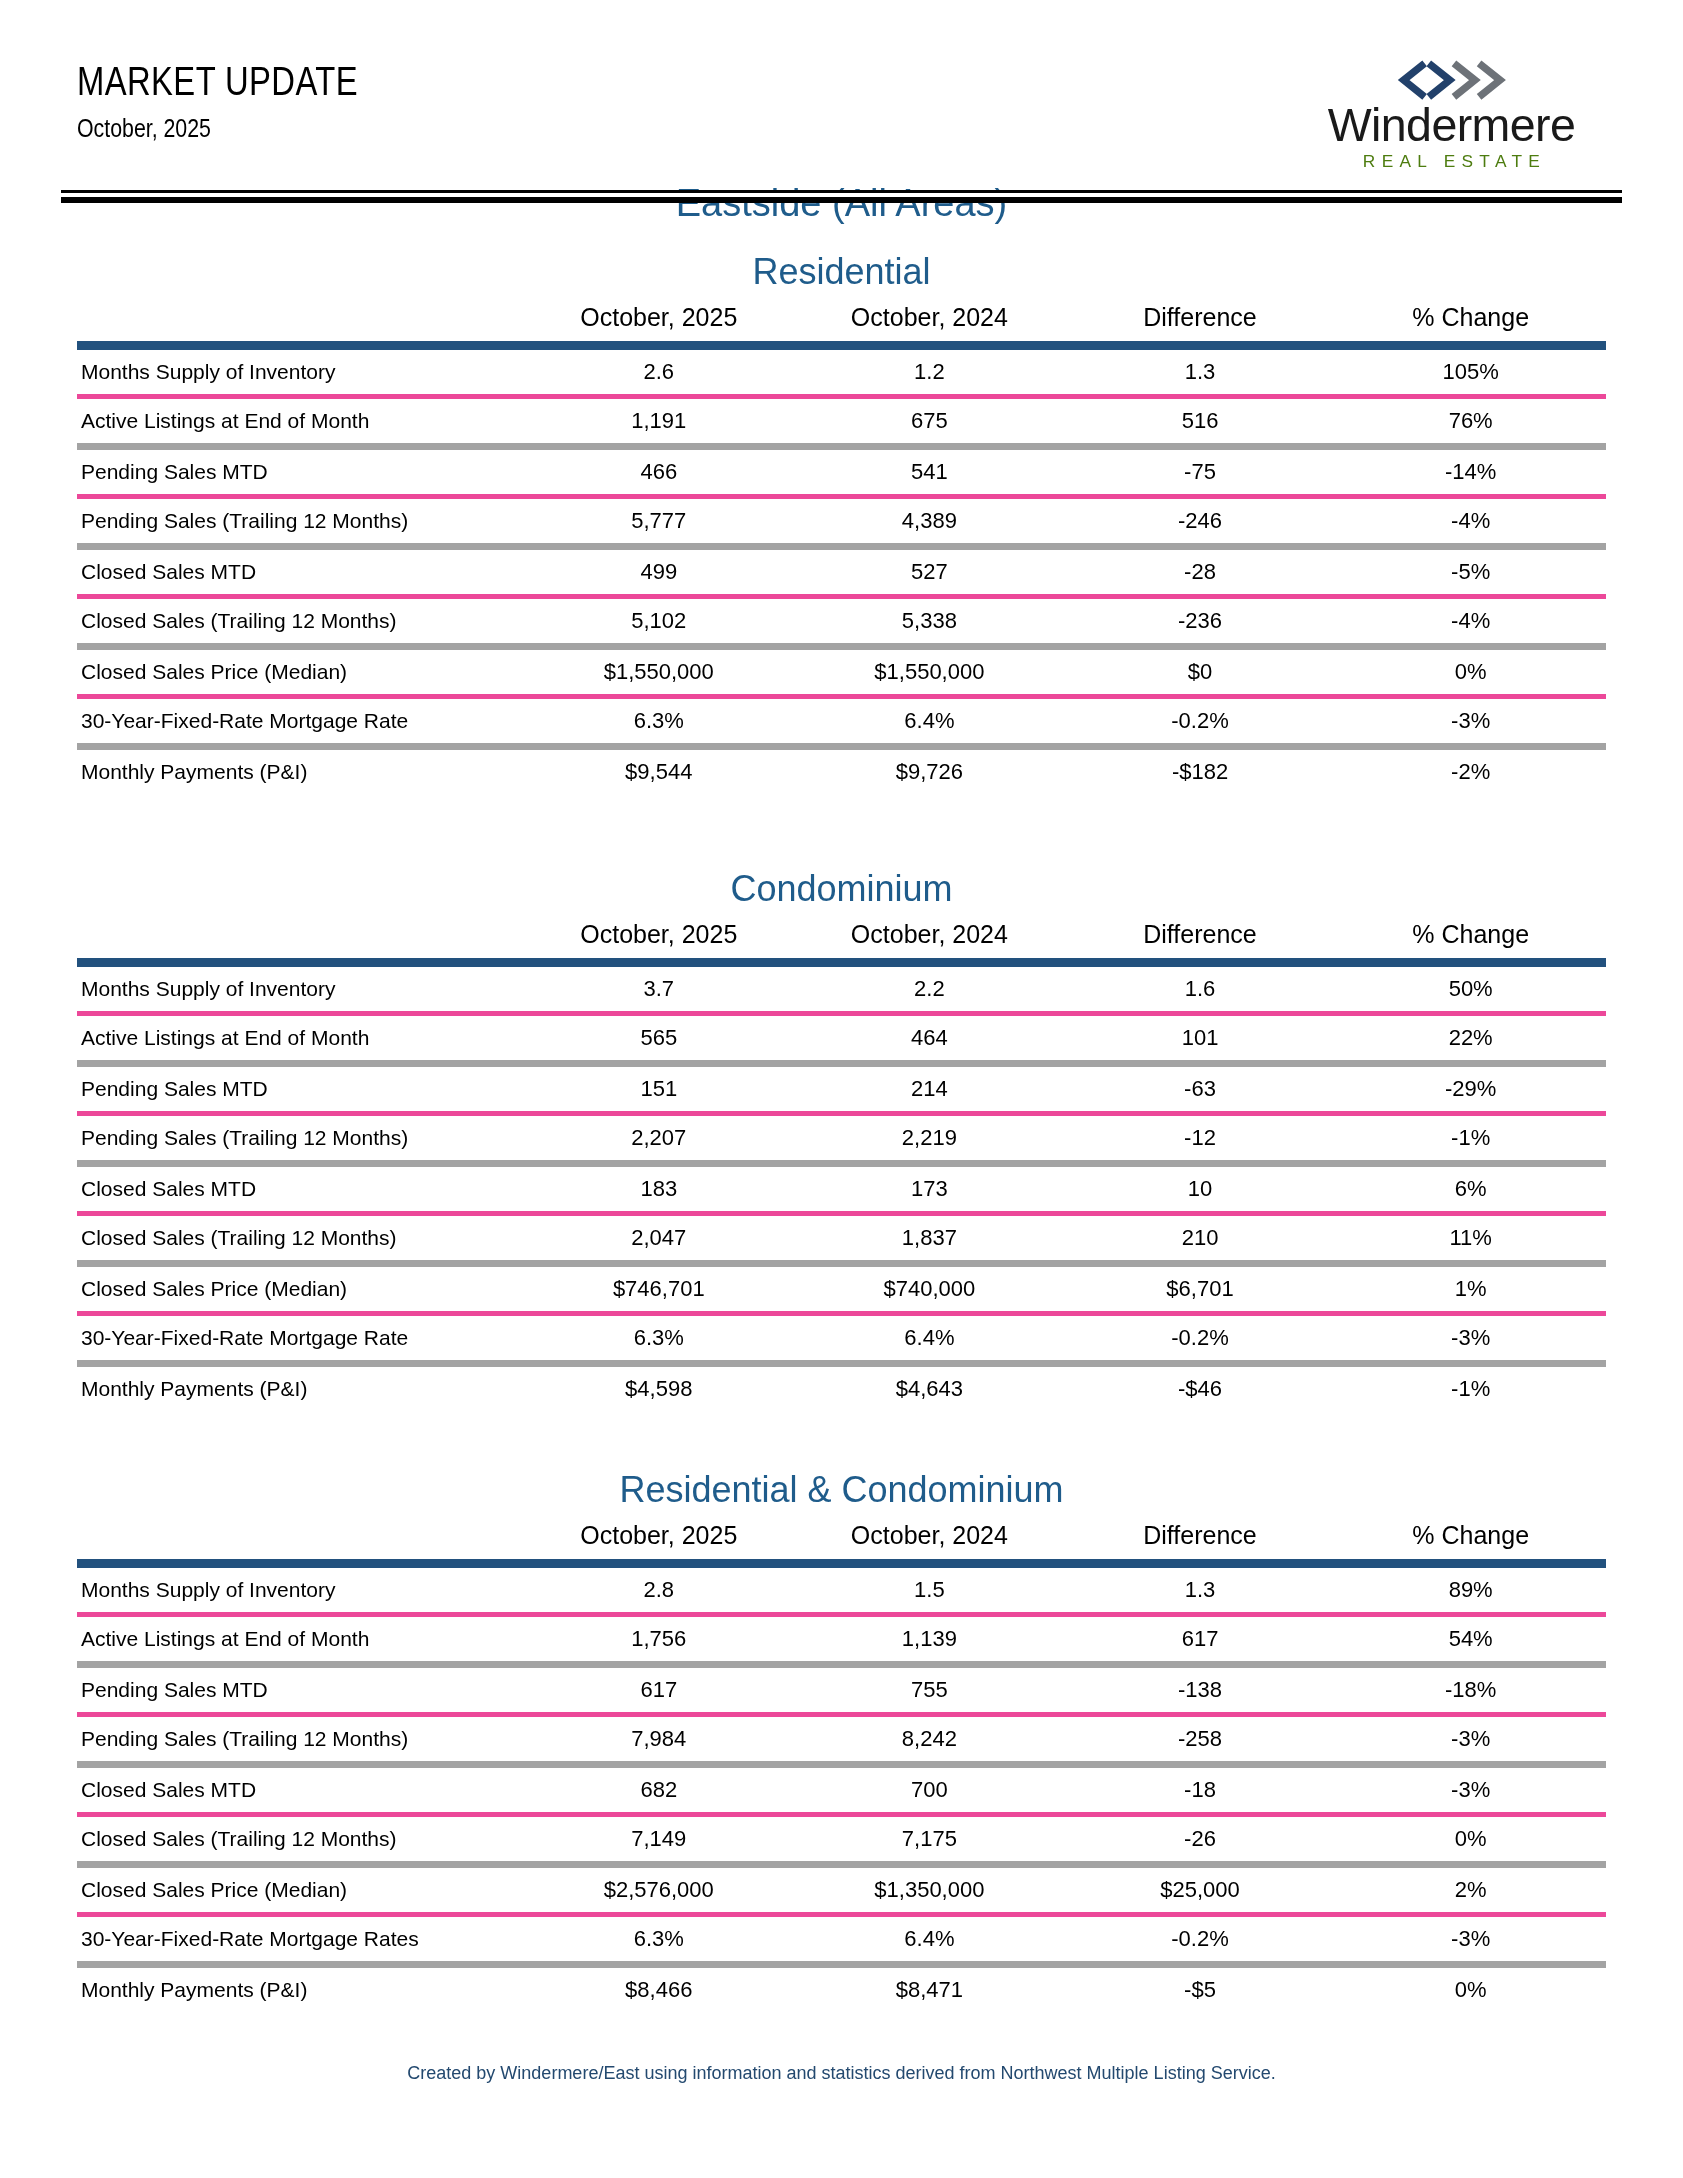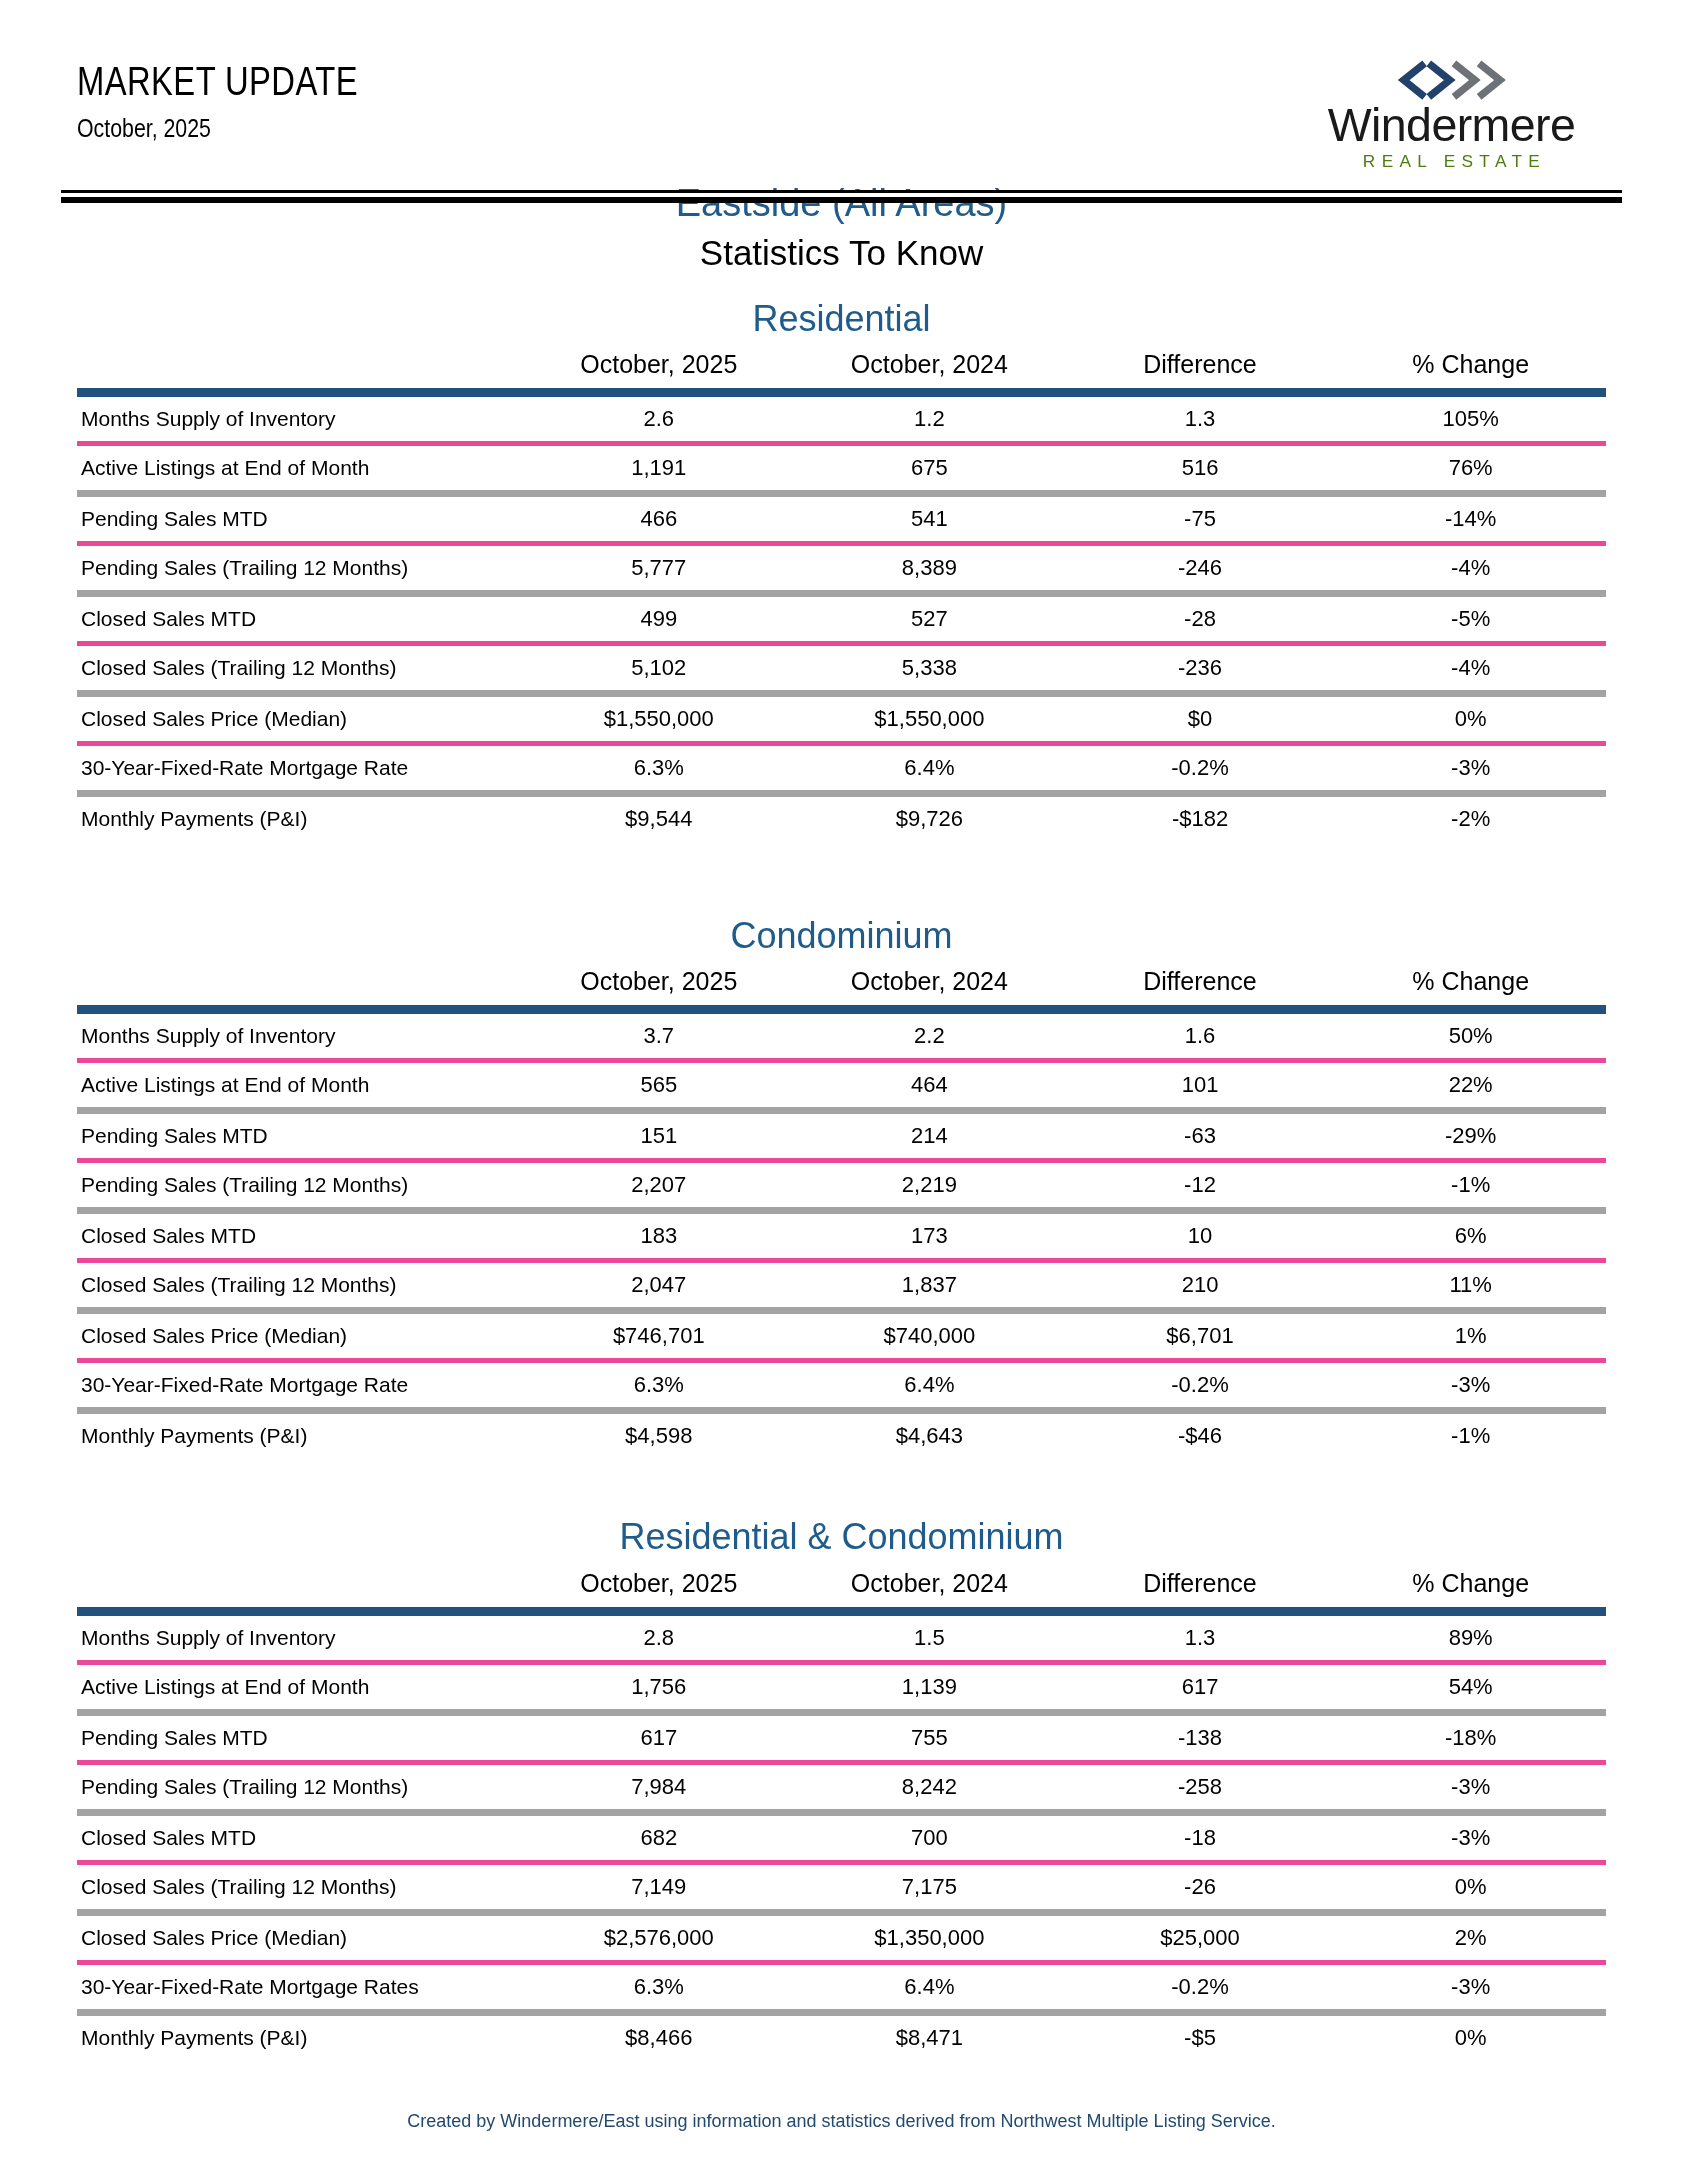--- a/index.html
+++ b/index.html
@@ -172,21 +172,20 @@
   </div>
 
   <div class="rule-wrap">
     <div class="rule-thin"></div>
     <div class="rule-gap"></div>
     <div class="rule-thick"></div>
   </div>
 
   <div class="title-block">
     <div class="area-title">Eastside (All Areas)</div>
-    <div class="subtitle">Statistics To Know</div>
   </div>
 
   <div class="section-title first">Residential</div>
   <table class="stats">
     <colgroup>
         <col class="c-label">
         <col class="c-val">
         <col class="c-val">
         <col class="c-val">
         <col class="c-val">
@@ -218,21 +217,21 @@
         <tr class="sep-gray">
           <td class="lbl">Pending Sales MTD</td>
           <td class="val">466</td>
           <td class="val">541</td>
           <td class="val">-75</td>
           <td class="val">-14%</td>
         </tr>
         <tr class="sep-blue">
           <td class="lbl">Pending Sales (Trailing 12 Months)</td>
           <td class="val">5,777</td>
-          <td class="val">8,389</td>
+          <td class="val">4,389</td>
           <td class="val">-246</td>
           <td class="val">-4%</td>
         </tr>
         <tr class="sep-gray">
           <td class="lbl">Closed Sales MTD</td>
           <td class="val">499</td>
           <td class="val">527</td>
           <td class="val">-28</td>
           <td class="val">-5%</td>
         </tr>

